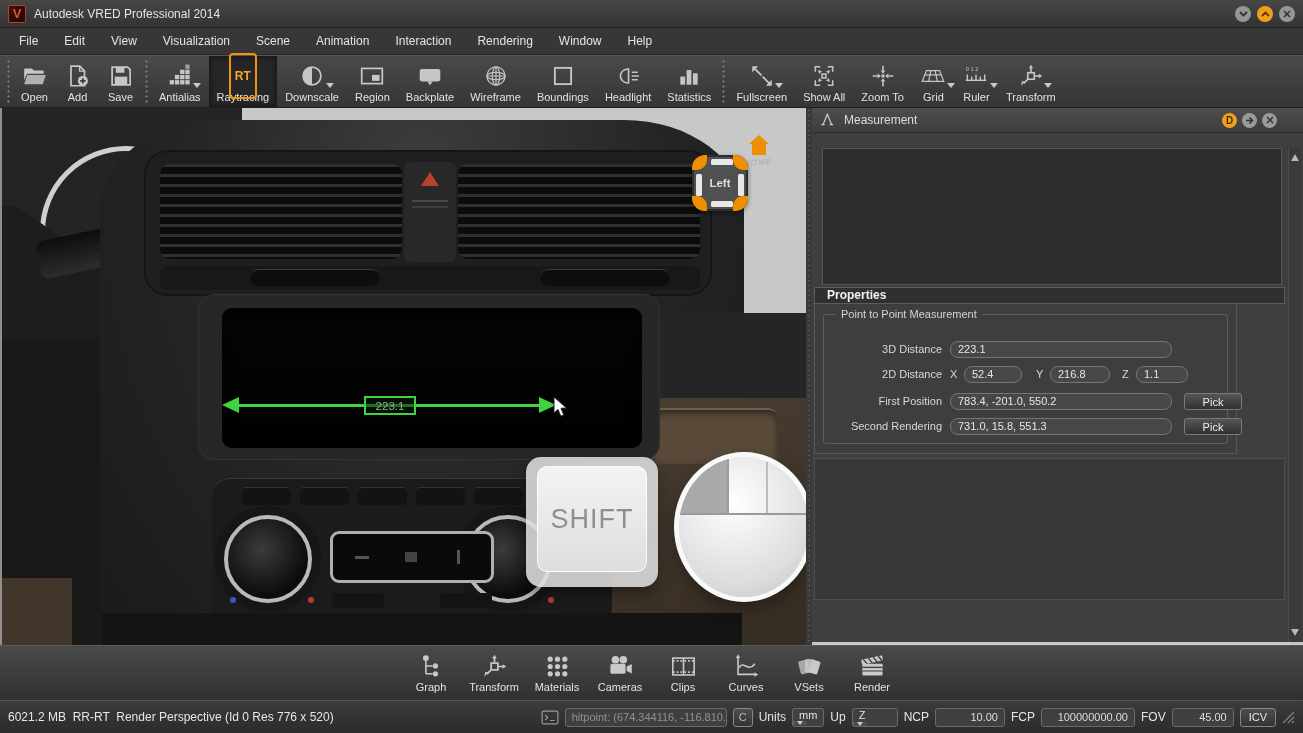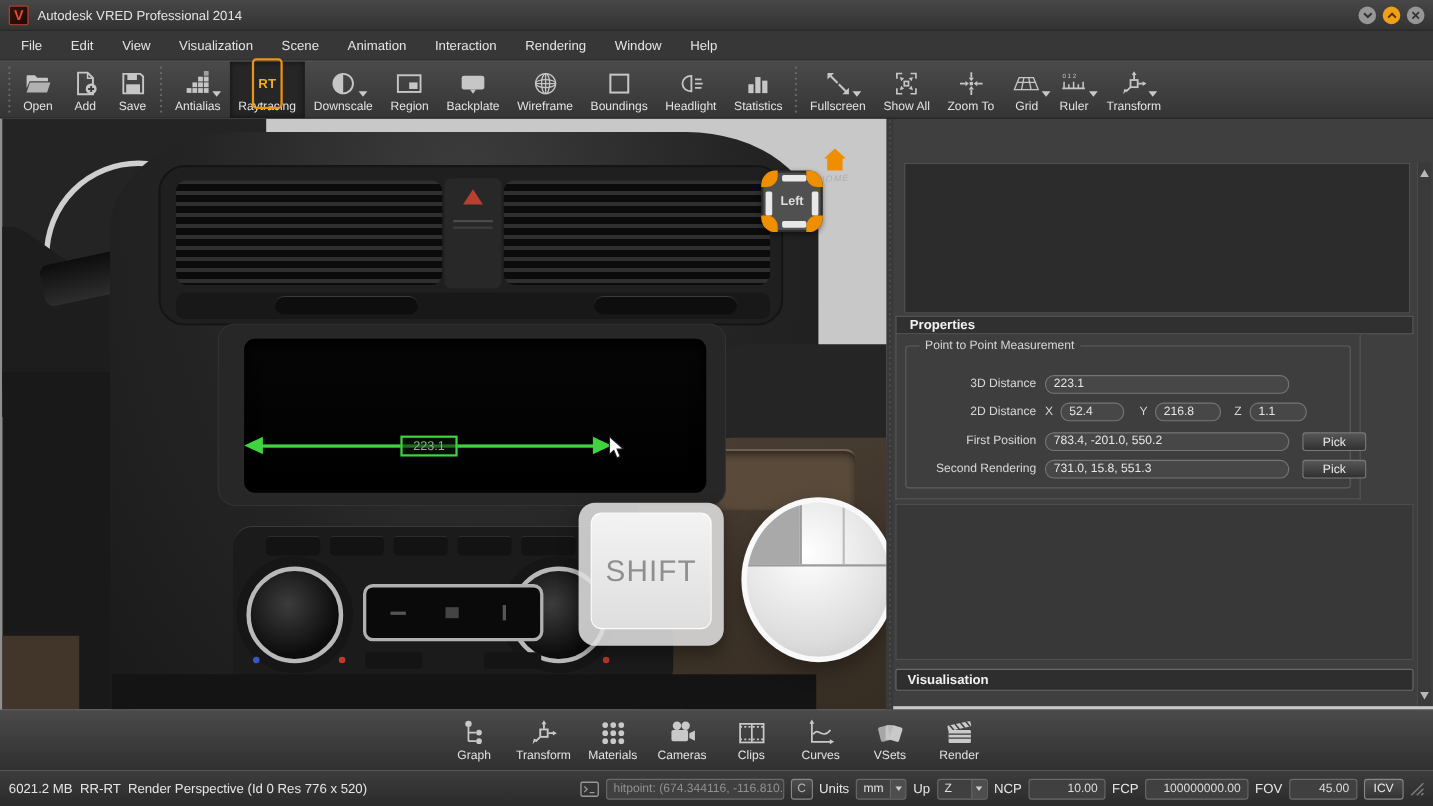--- a/index.html
+++ b/index.html
@@ -111,21 +111,21 @@
 
   
   #statusbar { position:absolute; left:0; top:700px; width:1303px; height:33px;
     background:linear-gradient(#3c3c3c,#2b2b2b); border-top:1px solid #555;
     display:flex; align-items:center; padding:0 8px; color:#e6e6e6; font-size:12px; }
   .sb-right { margin-left:auto; display:flex; align-items:center; gap:6px; }
   .sb-field { background:#404040; border:1px solid #6a6a6a; border-radius:3px; height:19px;
     color:#dcdcdc; font-size:11px; display:flex; align-items:center; justify-content:flex-end; padding:0 6px; }
   .sb-btn { background:linear-gradient(#4e4e4e,#333); border:1px solid #888; border-radius:3px;
     height:19px; color:#e8e8e8; font-size:11px; display:flex; align-items:center; justify-content:center; padding:0 8px; }
-  .sb-dd { display:flex; height:19px; border:1px solid #6a6a6a; border-radius:3px; overflow:hidden; background:#404040; }
+  .sb-dd { display:flex; height:19px; border:1px solid #6a6a6a; border-radius:3px; overflow:hidden; background:#404040;flex-direction:column; }
   .sb-dd-val { padding:0 6px; font-size:11px; color:#e2e2e2; display:flex; align-items:center; }
   .sb-dd-btn { width:14px; background:#4e4e4e; border-left:1px solid #666; display:flex; align-items:center; justify-content:center; }
   .sb-dd-btn::after { content:""; border-left:3.5px solid transparent; border-right:3.5px solid transparent; border-top:4.5px solid #ccc; }
   .sb-label { font-size:12px; color:#e6e6e6; }
   .hitpoint { justify-content:flex-start !important; color:#909090 !important; width:162px; white-space:nowrap; overflow:hidden; }
 
   
   .nav-cube { position:absolute; left:690px; top:47px; width:56px; height:56px; background:#505050;
     border:2px solid #2d2d2d; border-radius:13px; box-shadow:0 2px 5px rgba(0,0,0,.4);
     display:flex; align-items:center; justify-content:center; }
@@ -502,20 +502,40 @@
     </div>
 
     <svg class="abs" style="left:551px;top:288px;" width="17" height="22" viewBox="0 0 17 22">
       <path d="M1 1v16l4-3.6 2.8 6.8 3-1.2-2.8-6.7L13.5 12z" fill="#fff" stroke="#222" stroke-width="1"></path>
     </svg>
   </div>
 
   <div id="splitter"></div>
 
   <div id="panel">
+    <div class="panel-header">
+      <svg width="16" height="16" viewBox="0 0 24 24" fill="none" stroke="#cfcfcf" stroke-width="1.8">
+          <path d="M4.5 19L11 3.5 17.5 19"></path>
+          <path d="M2 19h4.8M14.7 19h4.8"></path>
+        </svg>
+      <span class="panel-title">Measurement</span>
+      <span class="ph-btns">
+        <span class="ph-btn orange">D</span>
+        <span class="ph-btn">
+          <svg width="9" height="9" viewBox="0 0 9 9">
+              <path d="M1 4.5h6M4.5 1.5l3 3-3 3" stroke="#333" stroke-width="1.5" fill="none"></path>
+            </svg>
+        </span>
+        <span class="ph-btn">
+          <svg width="8" height="8" viewBox="0 0 8 8">
+              <path d="M1 1l6 6M7 1l-6 6" stroke="#333" stroke-width="1.5"></path>
+            </svg>
+        </span>
+      </span>
+    </div>
 
     <div class="m-table">
     </div>
 
     <div class="props-header">
       <span>Properties</span>
     </div>
     <div class="props-box">
       <div class="group-box">
         <span class="group-legend">Point to Point Measurement</span>
@@ -536,23 +556,20 @@
         <div class="pick-btn" style="left:360px;top:78px;">Pick</div>
 
         <span class="p-label" style="left:8px;top:105px;">Second Rendering</span>
         <div class="p-field" style="left:126px;top:103px;width:222px;">731.0, 15.8, 551.3</div>
         <div class="pick-btn" style="left:360px;top:103px;">Pick</div>
       </div>
     </div>
 
     <div class="empty-box"></div>
 
-    <div class="vis-header">
-      <span>Visualisation</span>
-    </div>
 
     <div class="panel-scroll">
       <div class="scroll-up"></div>
       <div class="scroll-down"></div>
     </div>
     <div class="panel-bottom-edge"></div>
   </div>
 
   <div id="dock">
     <div class="dock-item">

